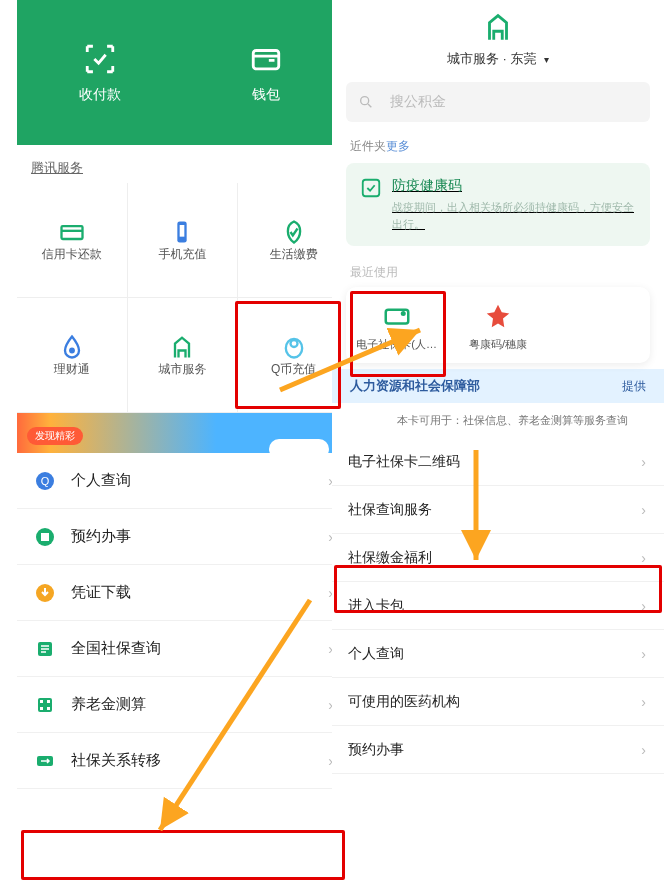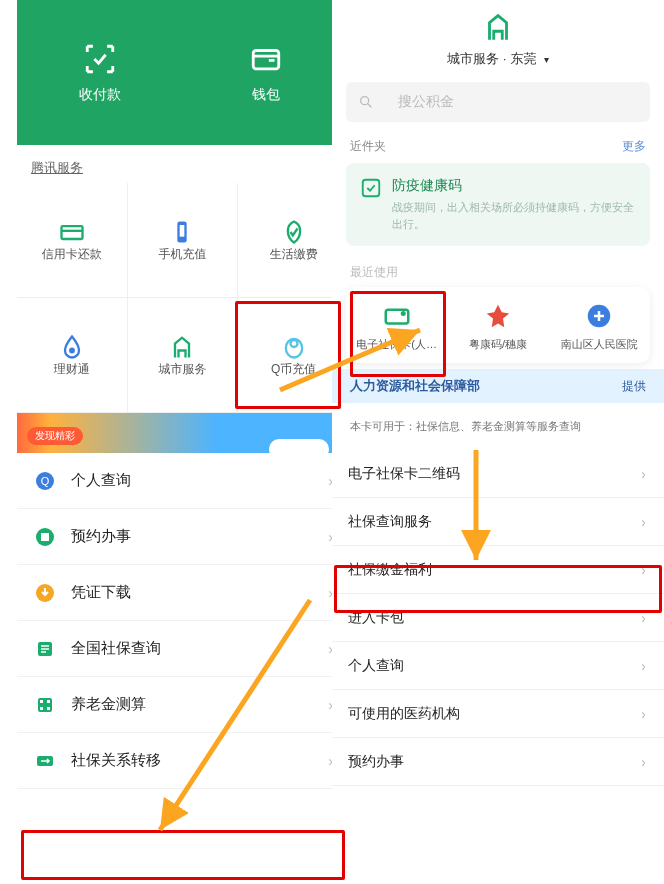--- a/index.html
+++ b/index.html
@@ -114,39 +114,40 @@
   .r-search {
     margin: 14px 14px 0 14px;
     background:#f4f4f4;
     height:40px;
     border-radius:6px;
     display:flex;
     align-items:center;
     padding:0 12px;
     color:#bbb;
     font-size:14px;
-    gap:24px;
+    gap:16px;
   }
   .r-search svg { width:16px; height:16px; stroke:#bbb; fill:none; stroke-width:2; }
 
   .r-sec-row {
-    display:flex; align-items:center; justify-content:space-between;
+    display:flex; align-items:center; 
     padding: 16px 18px 8px;
     font-size:12px;
     color:#888;
   }
   .r-sec-row .more { color:#5b8fd6; }
 
   .health-card {
     margin: 0 14px;
     background: #eef7f1;
     border-radius:8px;
     padding:14px;
     display:flex;
     gap:10px;
+    text-decoration:underline;
   }
   .health-card svg { width:22px; height:22px; flex:0 0 22px; }
   .health-card .hc-title { font-size:14px; color:#1b8a55; font-weight:500; margin-bottom:4px;}
   .health-card .hc-sub { font-size:11px; color:#9fb9ab; line-height:1.5; }
 
   .r-sec-label { padding: 18px 18px 6px; font-size:12px; color:#bbb; }
 
   .r-grid3 {
     margin: 0 14px;
     background:#fff;
@@ -166,21 +167,21 @@
   .r-bluebar {
     margin-top:6px;
     padding: 8px 18px;
     display:flex; align-items:center; justify-content:space-between;
     background:#e3f2ff;
     font-size:13px;
   }
   .r-bluebar .bb-l { color:#2d5b9e; font-weight:600; }
   .r-bluebar .bb-r { color:#2d5b9e; font-size:12px; }
 
-  .r-note { padding:16px 18px; font-size:11px; color:#777; }
+  .r-note { padding:10px 18px; font-size:11px; color:#777;margin-left:47px; }
 
   .r-list .row { height:48px; font-size:14px; }
   .r-list .row .arrow { right:18px; }
 
   
   .orange-arrow {
     position:absolute;
     z-index:10;
     pointer-events:none;
   }
@@ -375,27 +376,20 @@
           <rect x="3" y="7" width="18" height="11" rx="2" fill="none" stroke="#1aad6e" stroke-width="2"></rect>
           <circle cx="17" cy="10" r="2" fill="#1aad6e"></circle>
         </svg>
       <span>电子社保卡(人…</span>
     </div>
     <div class="r-cell">
       <svg viewBox="0 0 24 24">
           <path d="M12 3l3 6 6 1-5 4 1 7-5-3-5 3 1-7-5-4 6-1z" fill="#e74c3c"></path>
         </svg>
       <span>粤康码/穗康</span>
-    </div>
-    <div class="r-cell">
-      <svg viewBox="0 0 24 24">
-          <circle cx="12" cy="12" r="9" fill="#3b7ee0"></circle>
-          <path d="M12 8v8M8 12h8" stroke="#fff" stroke-width="2"></path>
-        </svg>
-      <span>南山区人民医院</span>
     </div>
     <div class="red-box" style="left:4px; top:4px; width:96px; height:86px;"></div>
   </div>
 
   <div class="r-bluebar">
     <span class="bb-l">人力资源和社会保障部</span>
     <span class="bb-r">提供</span>
   </div>
 
   <div class="r-note">本卡可用于：社保信息、养老金测算等服务查询</div>

